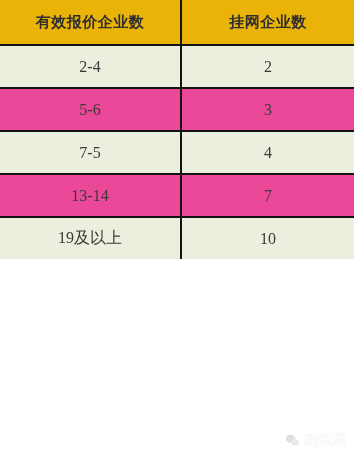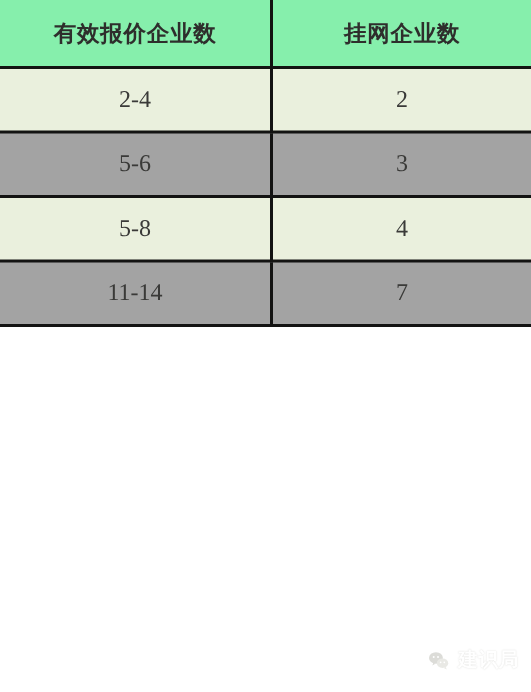--- a/index.html
+++ b/index.html
@@ -35,21 +35,21 @@
     text-align: center;
     vertical-align: middle;
     padding: 0;
     margin: 0;
     color: #3a3a38;
   }
 
   
   tr.header-row th {
     height: 44px;
-    background: #86efac;
+    background: #eab308;
     font-family: "DejaVu Sans", "Liberation Sans", sans-serif;
     font-weight: bold;
     font-size: 15px;
     letter-spacing: 0.5px;
     color: #2e2e2c;
     border-bottom: 2px solid #131312;
   }
   tr.header-row th.cell-left {
     border-right: 2px solid #131312;
   }
@@ -62,21 +62,21 @@
     border-bottom: 2px solid #131312;
     margin-left: 32px;
   }
   tr.data-row td.cell-left {
     border-right: 2px solid #131312;
   }
   tr.data-row.tinted td {
     background: #eaf0dd;
   }
   tr.data-row.plain td {
-    background: #a3a3a3;
+    background: #ec4899;
   }
   tr.data-row.last-row td {
     border-bottom: none;
   }
 
   
   .watermark {
     position: absolute;
     right: 8px;
     bottom: 12px;
@@ -124,26 +124,30 @@
     <tbody>
       <tr class="data-row tinted">
         <td class="cell-left">2-4</td>
         <td class="cell-right">2</td>
       </tr>
       <tr class="data-row plain">
         <td class="cell-left">5-6</td>
         <td class="cell-right">3</td>
       </tr>
       <tr class="data-row tinted">
-        <td class="cell-left">5-8</td>
+        <td class="cell-left">7-5</td>
         <td class="cell-right">4</td>
       </tr>
       <tr class="data-row plain">
-        <td class="cell-left">11-14</td>
+        <td class="cell-left">13-14</td>
         <td class="cell-right">7</td>
+      </tr>
+      <tr class="data-row tinted last-row">
+        <td class="cell-left">19及以上</td>
+        <td class="cell-right">10</td>
       </tr>
     </tbody>
   </table>
 
   <div class="watermark">
     <span class="wm-logo">
       <svg width="15" height="15" viewBox="0 0 24 24" aria-hidden="true">
         <ellipse cx="9" cy="9" rx="7.4" ry="6.2" fill="#8d8d80"></ellipse>
         <polygon points="6.2,13.8 5.2,17 8.3,15.1" fill="#8d8d80"></polygon>
         <circle cx="6.6" cy="7.9" r="1.05" fill="#ffffff"></circle>

